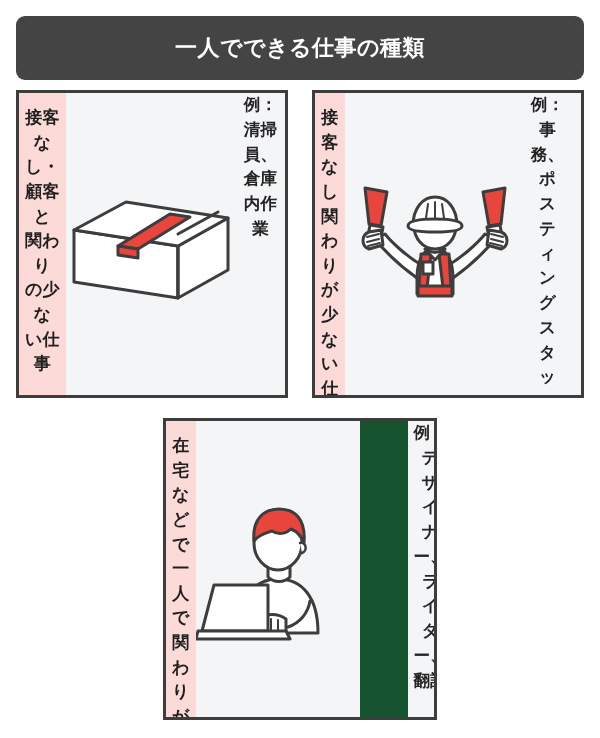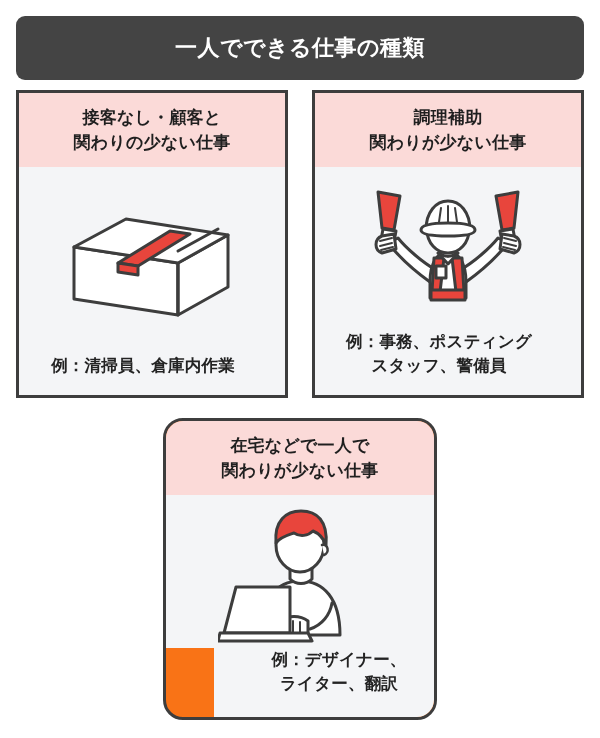--- a/index.html
+++ b/index.html
@@ -40,28 +40,27 @@
     letter-spacing: 0.5px;
     line-height: 1.2;
     text-align: center;
   }
 
   
   .card {
     position: absolute;
     box-sizing: border-box;
     border: 3px solid #3d3d3d;
-    background: #f97316;
+    background: #14532d;
     display: flex;
-    flex-direction: column;
     overflow: hidden;
   }
   .card-1 { left: 16px;  top: 90px;  width: 272px; height: 308px; }
   .card-2 { left: 312px; top: 90px;  width: 272px; height: 308px; }
-  .card-3 { left: 163px; top: 418px; width: 274px; height: 302px; border-radius: 20px; }
+  .card-3 { left: 163px; top: 418px; width: 274px; height: 302px; }
 
   .card-header {
     background: #fbdad8;
     width: 100%;
     box-sizing: border-box;
     padding: 12px 6px 13px 6px;
     text-align: center;
   }
   .card-header .hdr-line {
     display: block;
@@ -135,21 +134,21 @@
         <path d="M52 60 L72 63 L72 72 L52 69 Z" fill="#e8453c" stroke="#3d3d3d" stroke-width="3" stroke-linejoin="round"></path>
       </svg>
     </div>
     <div class="card-caption">
       <span class="cap-line">例：清掃員、倉庫内作業</span>
     </div>
   </div>
 
   <div class="card card-2">
     <div class="card-header">
-      <span class="hdr-line">調理補助</span>
+      <span class="hdr-line">接客なし</span>
       <span class="hdr-line">関わりが少ない仕事</span>
     </div>
     <div class="card-art">
       <svg width="180" height="126" viewBox="0 0 180 126">
         <g stroke="#3d3d3d" stroke-width="3" stroke-linejoin="round" stroke-linecap="round">
 
           <path d="M20 6 L42 10 L36 44 L24 42 Z" fill="#e8453c"></path>
 
           <path d="M25 43 L38 45 L36 56 L23 54 Z" fill="#ffffff"></path>
 

